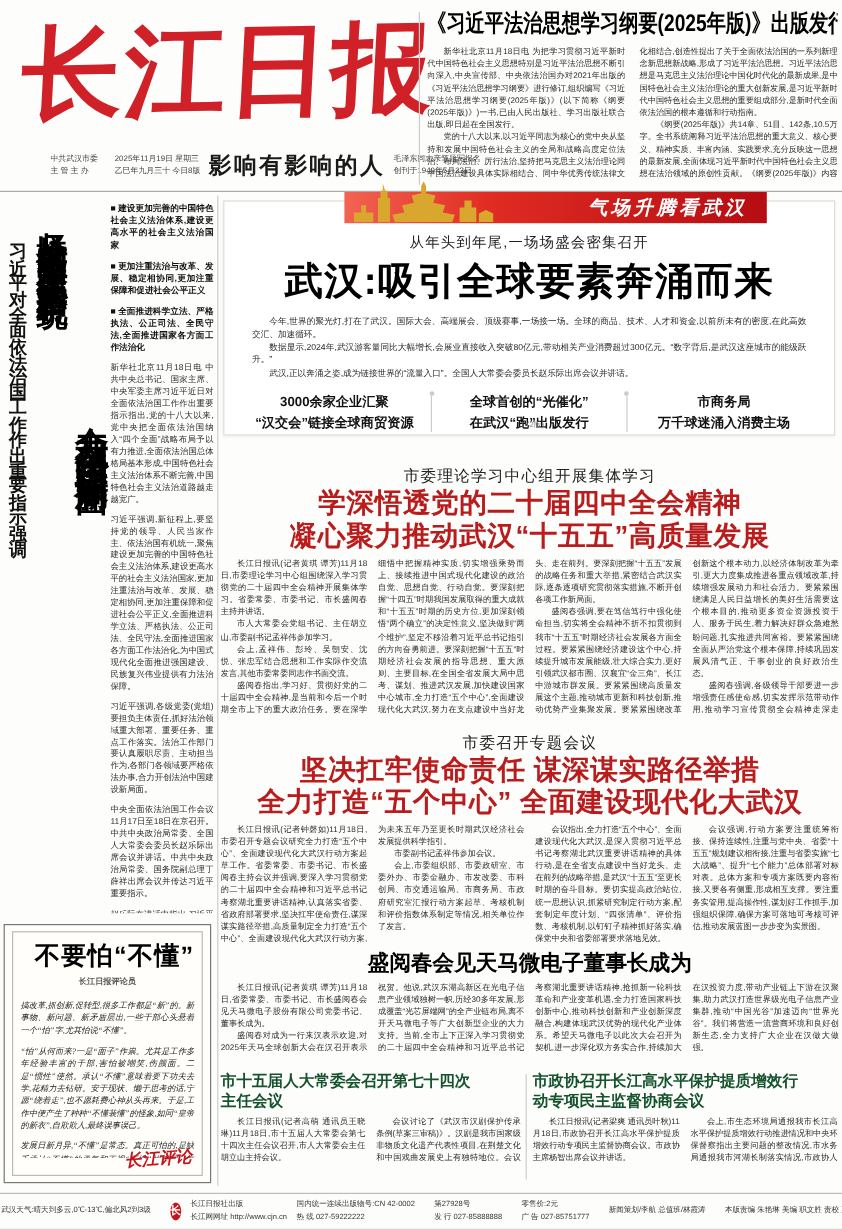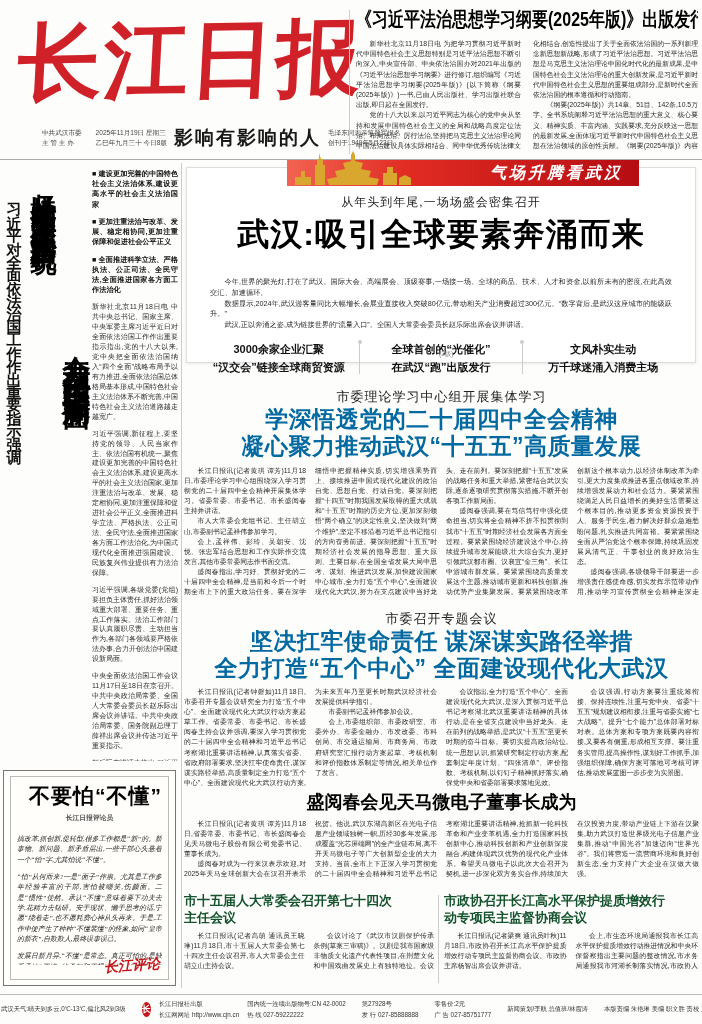--- a/index.html
+++ b/index.html
@@ -47,31 +47,31 @@
   
   .feature{position:absolute;left:186px;top:167px;width:510px;height:196px;background:#fff;
            border:1px solid #ddd;box-shadow:0 1px 3px rgba(0,0,0,.08);box-sizing:border-box;}
   .ribbon{position:absolute;left:100px;top:-8px;width:352px;height:26px;
           background:linear-gradient(90deg,#f26352,#e02b22 35%,#b50d13);display:flex;align-items:center;}
   .ribbon-text{margin-left:auto;padding-right:16px;color:#fff;font-family:"Liberation Serif",serif;
                font-weight:bold;font-style:italic;font-size:16px;letter-spacing:3px;white-space:nowrap;}
   .skyline{position:absolute;left:6px;bottom:1px;width:120px;height:34px;}
   .f-kicker{margin-top:26px;text-align:center;font-size:12px;color:#222;letter-spacing:1px;}
   .f-headline{text-align:center;font-size:32px;font-weight:900;color:#000;letter-spacing:1px;margin-top:2px;}
-  .f-lead{width:462px;margin:20px auto 0;font-size:7.2px;line-height:1.5;text-align:justify;color:#2a2a2a;
+  .f-lead{width:462px;margin:6px auto 0;font-size:7.2px;line-height:1.5;text-align:justify;color:#2a2a2a;
           height:58px;overflow:hidden;}
   .f-lead p{margin:0;text-indent:2em;}
   .f-subs{display:flex;width:486px;margin:6px auto 0;align-items:center;}
   .f-sub{flex:1;text-align:center;font-weight:bold;font-size:11px;line-height:1.6;color:#111;}
   .f-div{width:1px;height:30px;background:#ccc;position:relative;}
   .f-div::before{content:"";position:absolute;left:-1.5px;top:-4px;width:4px;height:4px;border-radius:50%;background:#ccc;}
   .f-pageref{position:absolute;left:252px;bottom:3px;font-size:6.5px;color:#888;}
   
   .kicker-c{text-align:center;font-size:13px;color:#222;letter-spacing:1px;}
-  .hl-c{text-align:center;font-weight:900;color:#0369a1;font-size:23px;line-height:1.18;letter-spacing:0.5px;}
+  .hl-c{text-align:center;font-weight:900;color:#b91c1c;font-size:23px;line-height:1.18;letter-spacing:0.5px;}
   .smallbody{column-gap:9px;column-fill:auto;font-size:6.8px;line-height:1.48;text-align:justify;
              color:#2a2a2a;overflow:hidden;}
   .cols4{column-count:4;}
   .cols2{column-count:2;}
   .study{position:absolute;left:184px;top:388px;width:515px;height:218px;}
   .study .smallbody{margin-top:6px;height:136px;}
   .special{position:absolute;left:184px;top:610px;width:515px;height:178px;}
   .special .smallbody{margin-top:5px;height:102px;}
   .tianma{position:absolute;left:184px;top:790px;width:515px;height:100px;}
   .tianma-hl{text-align:center;font-weight:900;font-size:18px;color:#000;}
@@ -184,21 +184,21 @@
         <div>3000余家企业汇聚</div>
         <div>“汉交会”链接全球商贸资源</div>
       </div>
       <div class="f-div"></div>
       <div class="f-sub">
         <div>全球首创的“光催化”</div>
         <div>在武汉“跑”出版发行</div>
       </div>
       <div class="f-div"></div>
       <div class="f-sub">
-        <div>文风朴实生动</div>
+        <div>市商务局</div>
         <div>万千球迷涌入消费主场</div>
       </div>
     </div>
     <div class="f-pageref">(2版)</div>
   </div>
 
   <div class="study">
     <div class="kicker-c">市委理论学习中心组开展集体学习</div>
     <div class="hl-c">学深悟透党的二十届四中全会精神</div>
     <div class="hl-c">凝心聚力推动武汉“十五五”高质量发展</div>

